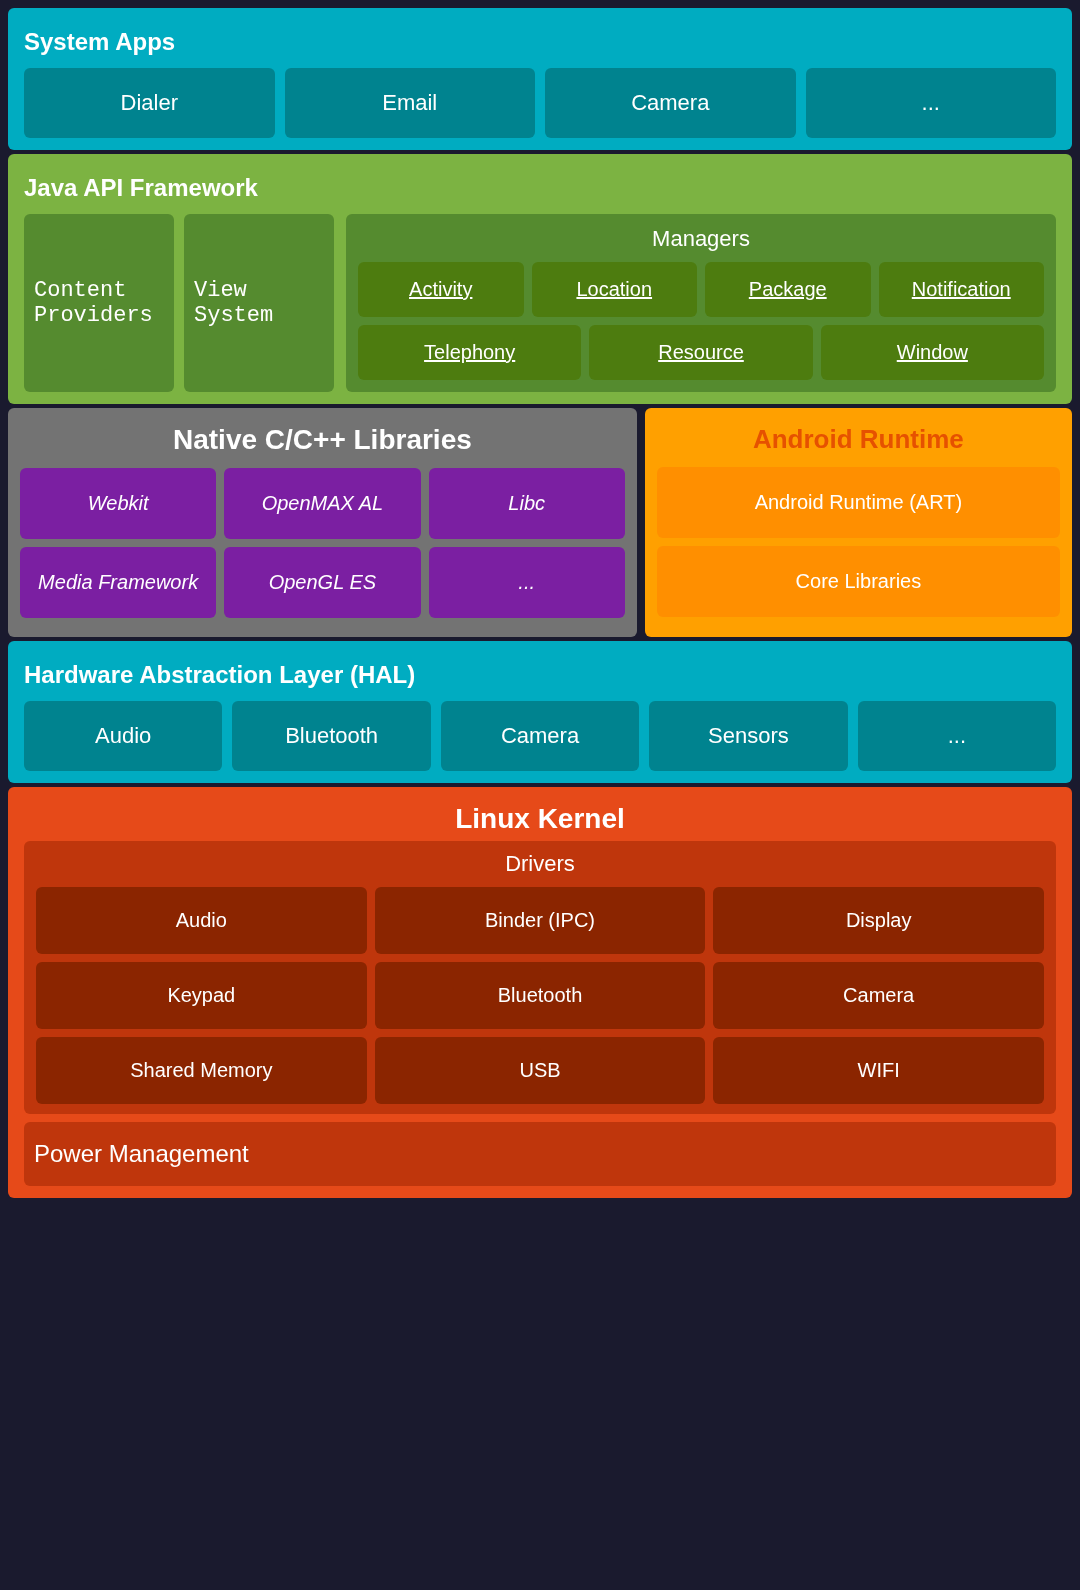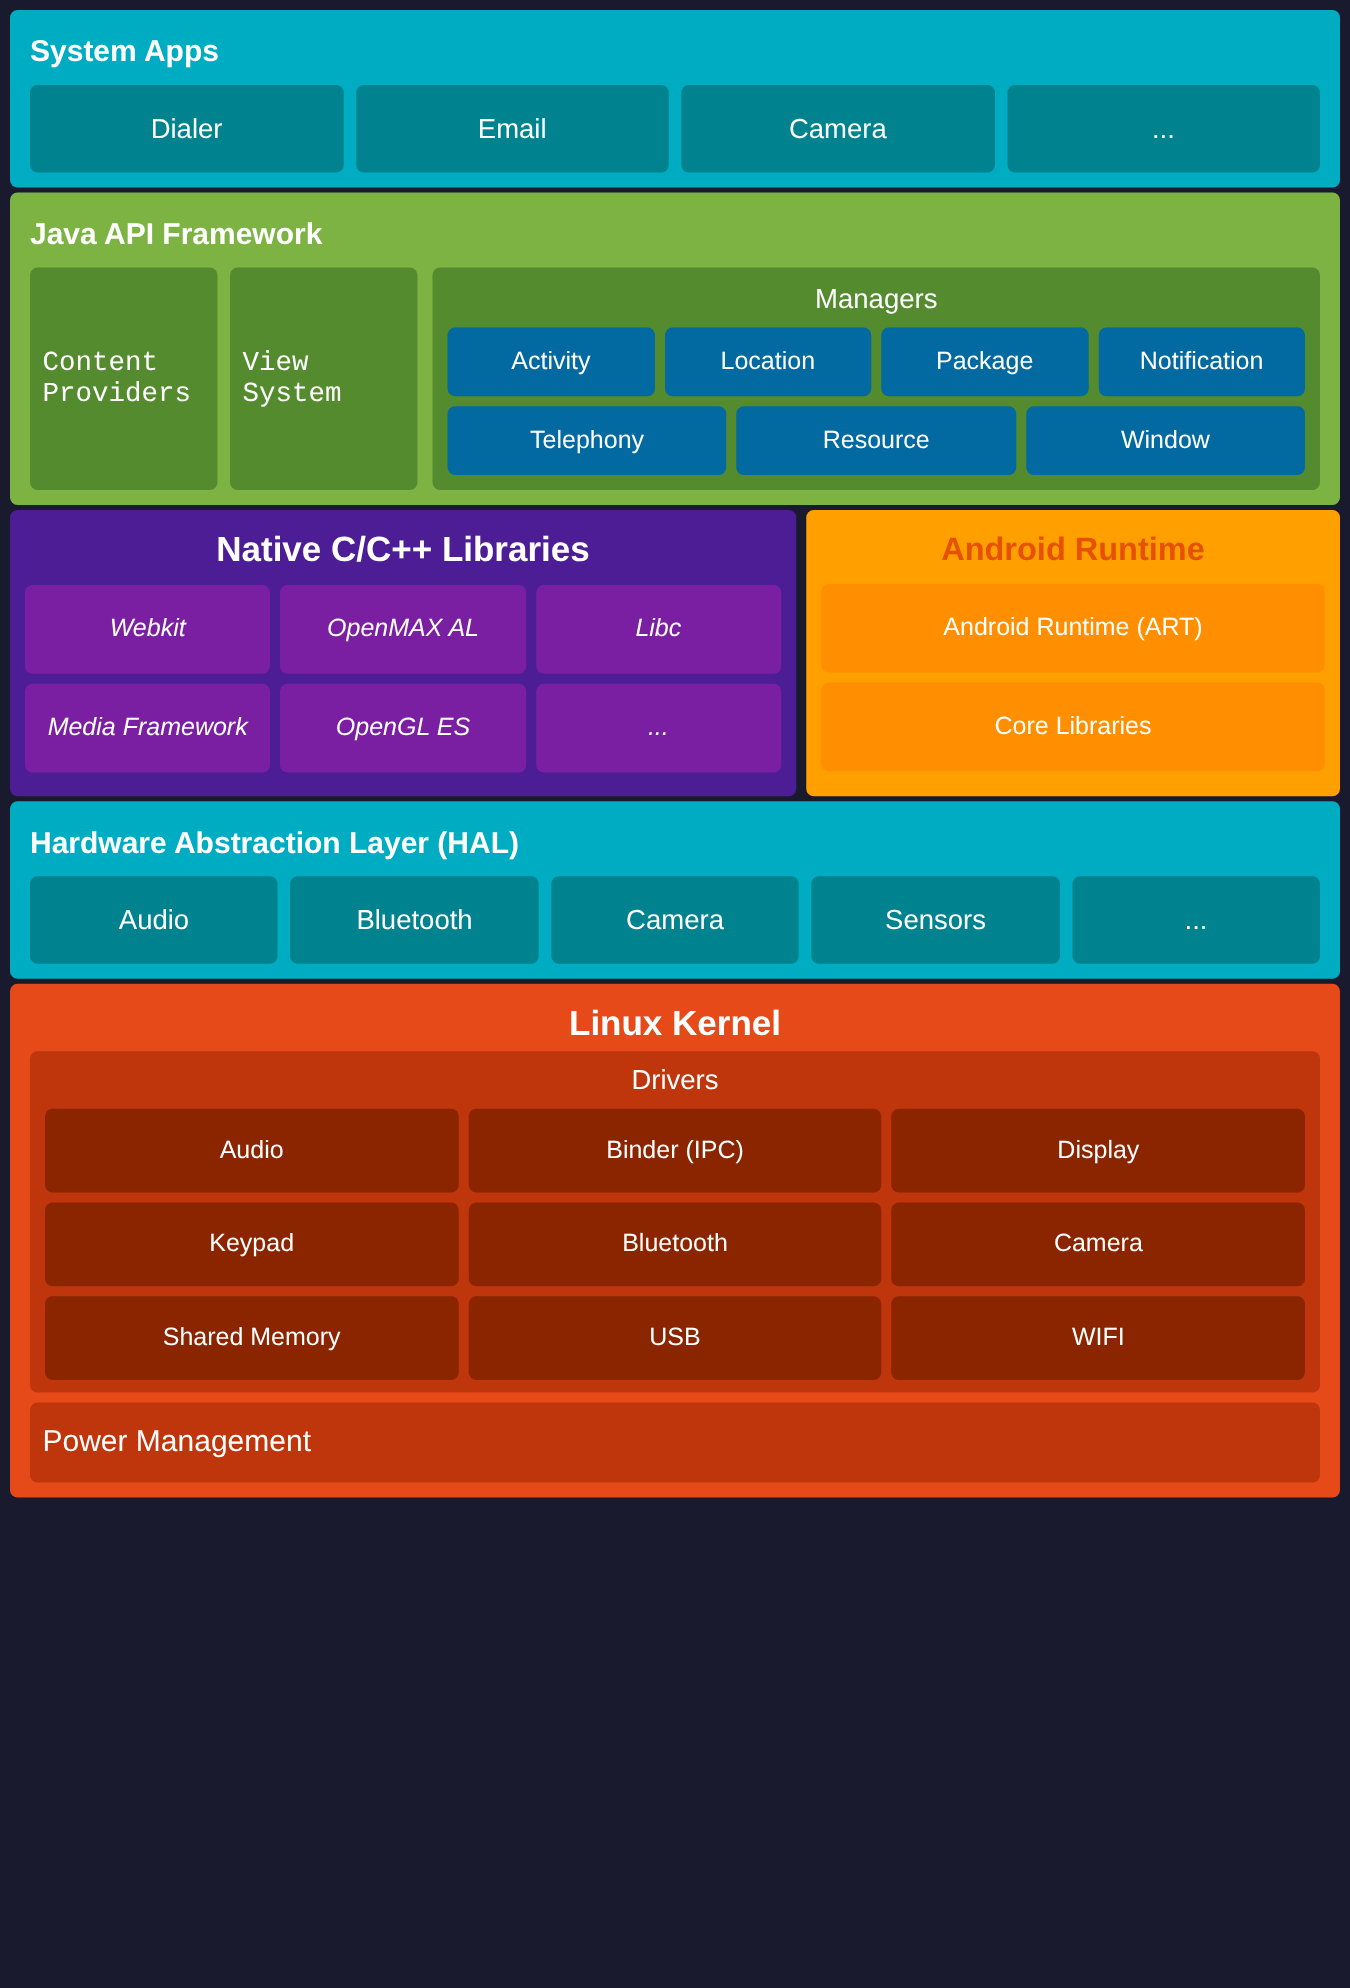--- a/index.html
+++ b/index.html
@@ -100,38 +100,39 @@
       gap: 8px;
     }
 
     .managers-row {
       display: flex;
       gap: 8px;
       justify-content: center;
     }
 
     .manager-card {
-      background: #0369a1;
+      background: #4d7c0f;
       border-radius: 6px;
       padding: 16px 10px;
       font-size: 20px;
       color: white;
       text-align: center;
       flex: 1;
+      text-decoration: underline;
     }
 
     
     .middle-row {
       display: flex;
       gap: 8px;
       margin: 4px 8px;
     }
 
     .native-layer {
-      background: #4c1d95;
+      background: #737373;
       flex: 6;
       border-radius: 6px;
       padding: 12px;
     }
 
     .native-title {
       text-align: center;
       font-size: 28px;
       font-weight: 600;
       padding: 4px 0 12px 0;

